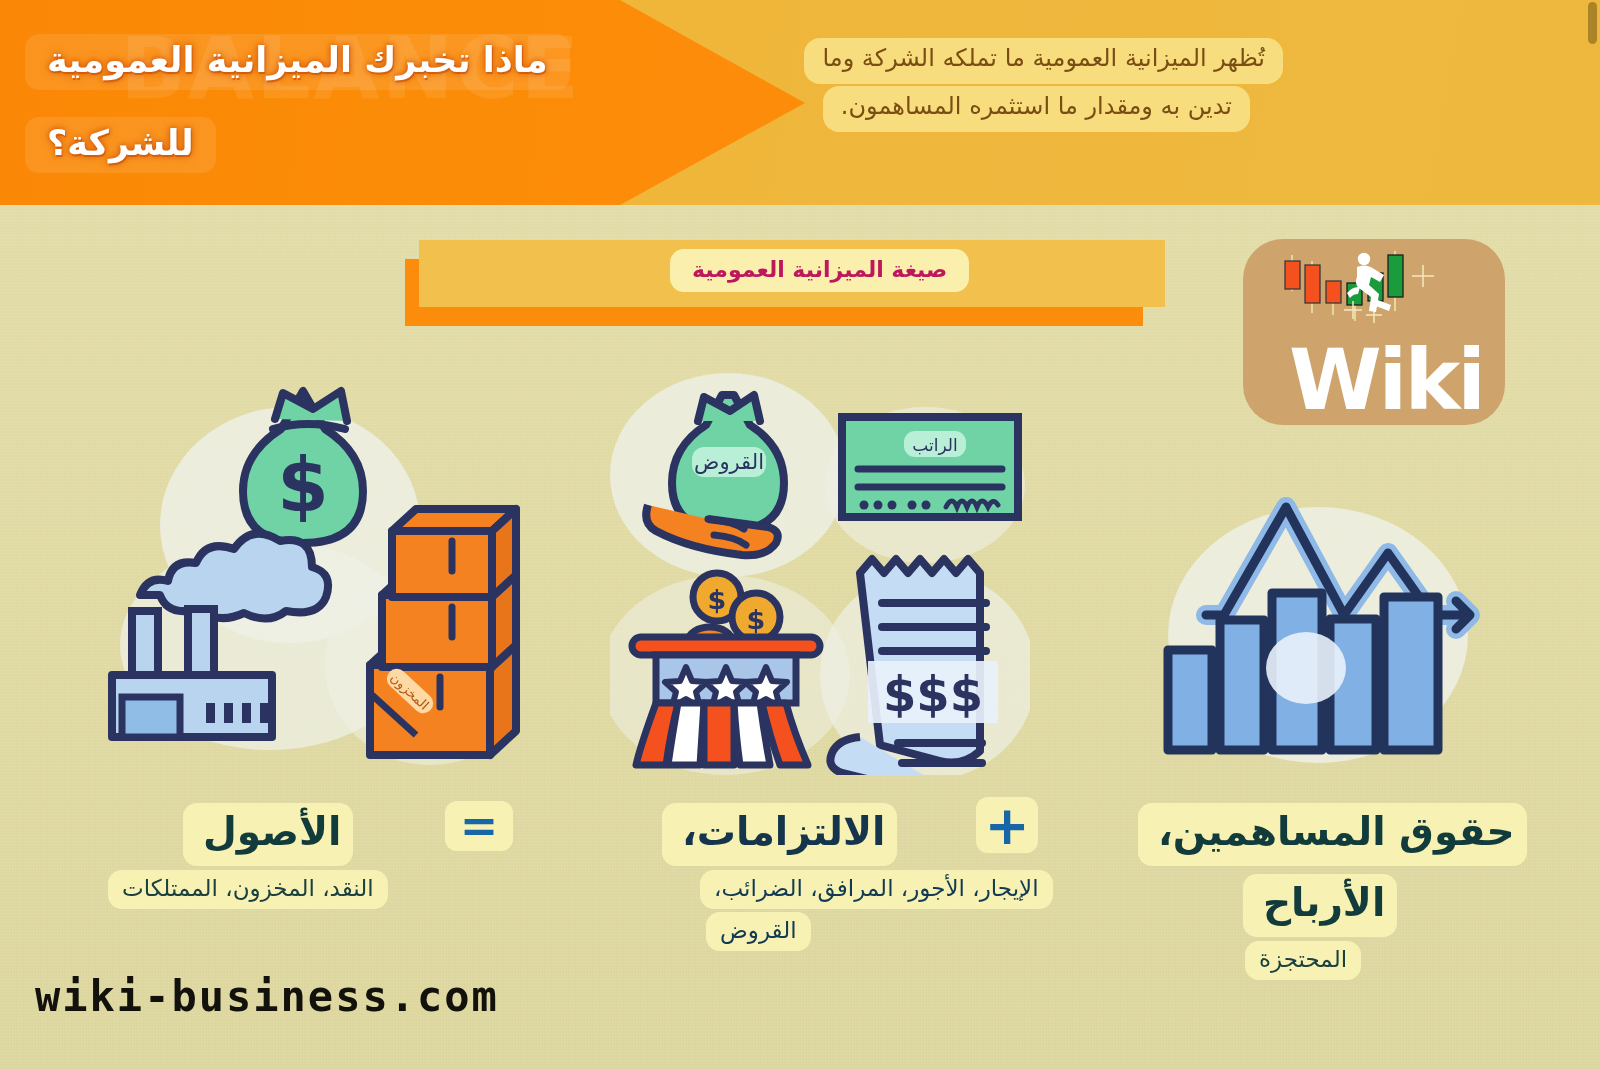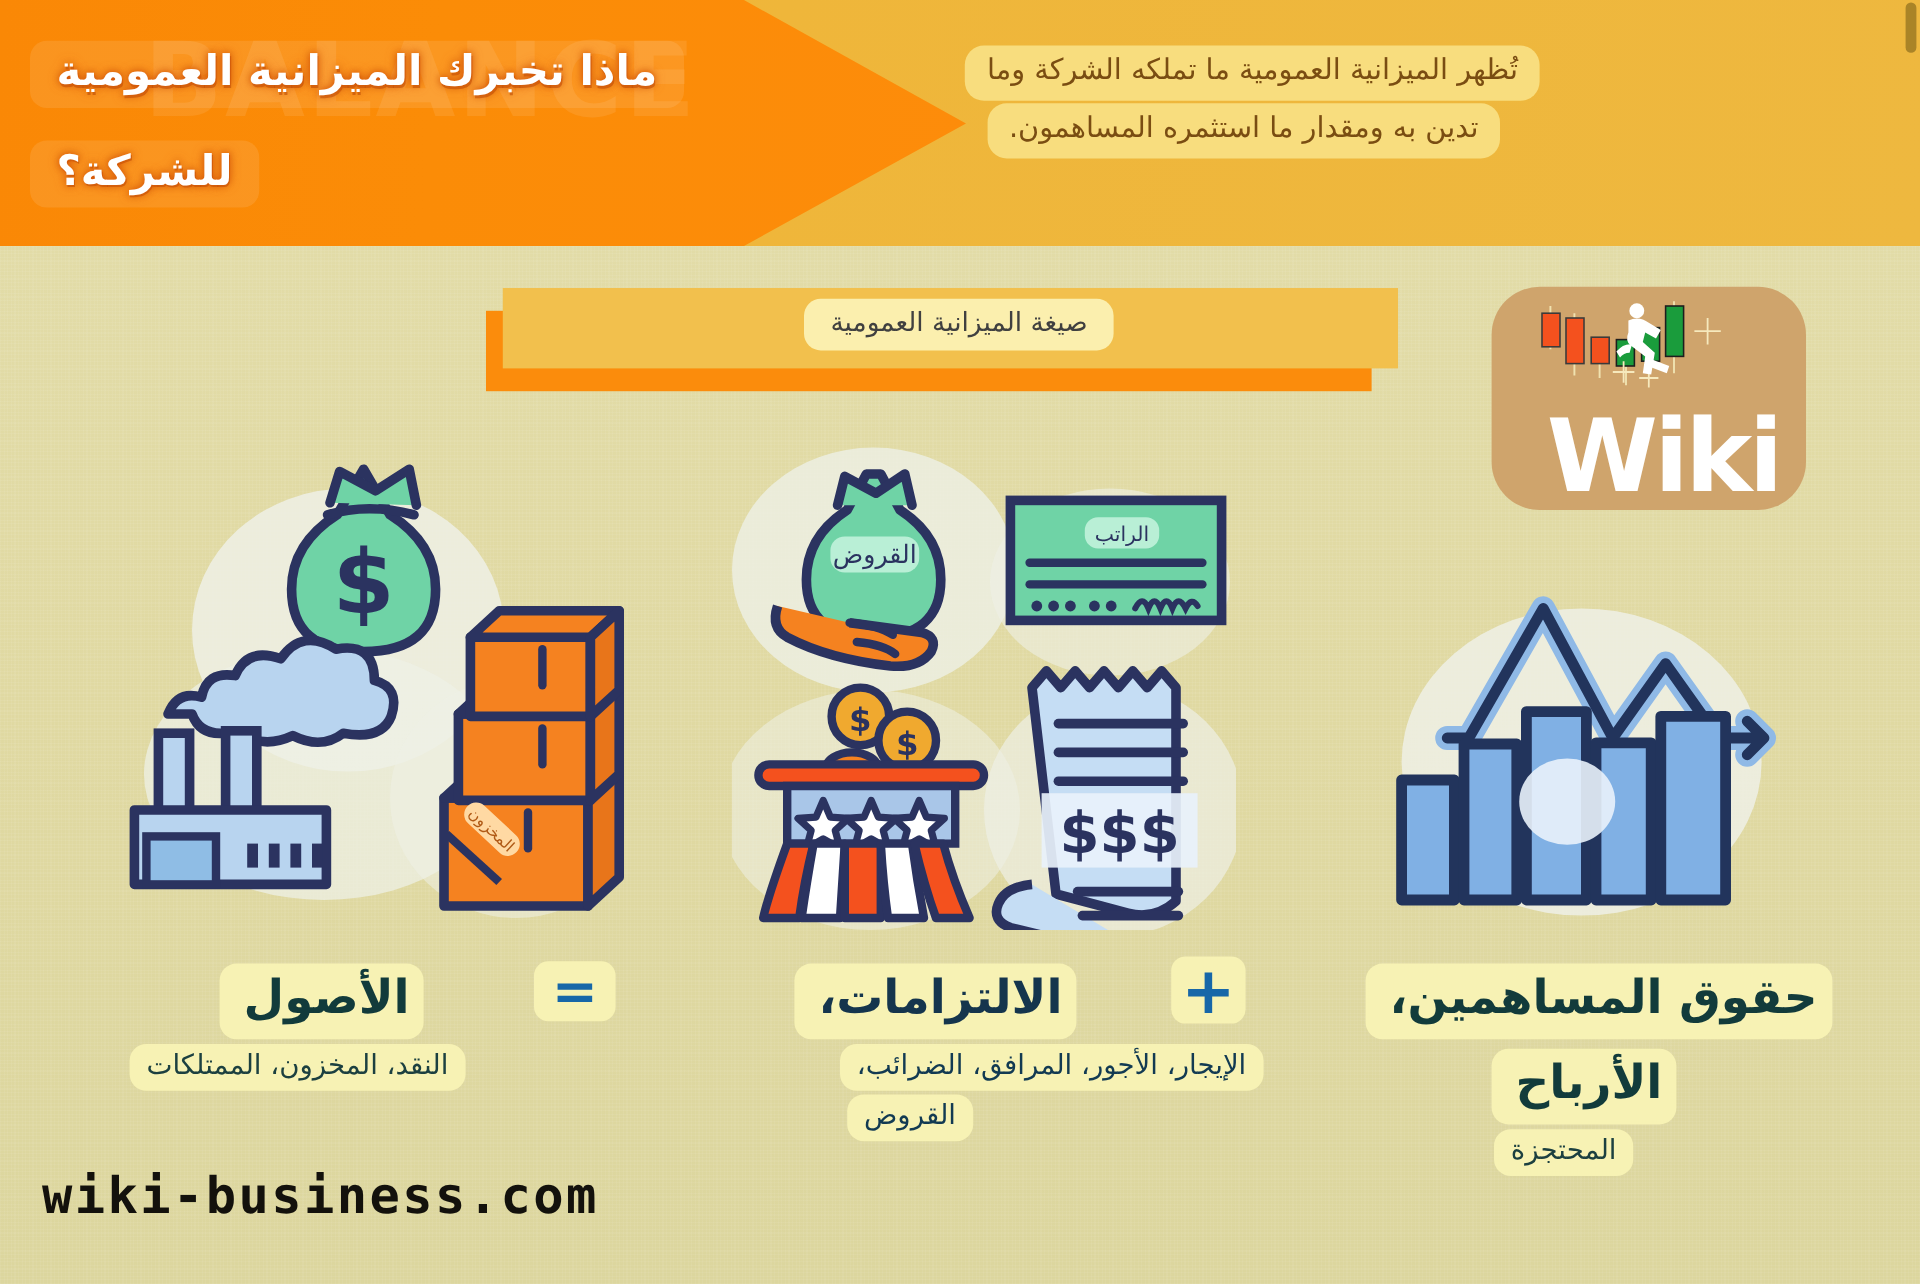--- a/index.html
+++ b/index.html
@@ -79,22 +79,22 @@
     position:absolute; left:0; top:19px; width:738px; height:67px;
     background:#fb8c0c;
   }
   #section-bar {
     position:absolute; left:14px; top:0; width:746px; height:67px;
     background:#f2c04d;
   }
   #section-chip {
     position:absolute; left:265px; top:9px;
     background:#fbefae; border-radius:14px;
-    color:#404040; font-size:22px;
-    padding:8px 22px 10px 22px; white-space:nowrap;
+    color:#be185d; font-size:22px;
+    padding:8px 22px 10px 22px; white-space:nowrap;font-weight:bold;
   }
 
   
   #wiki-logo {
     position:absolute; left:1243px; top:239px; width:262px; height:186px;
     background:#cfa46c; border-radius:40px; overflow:hidden;
   }
   #wiki-word {
     position:absolute; left:0; right:0; bottom:4px;
     text-align:center; direction:ltr;

